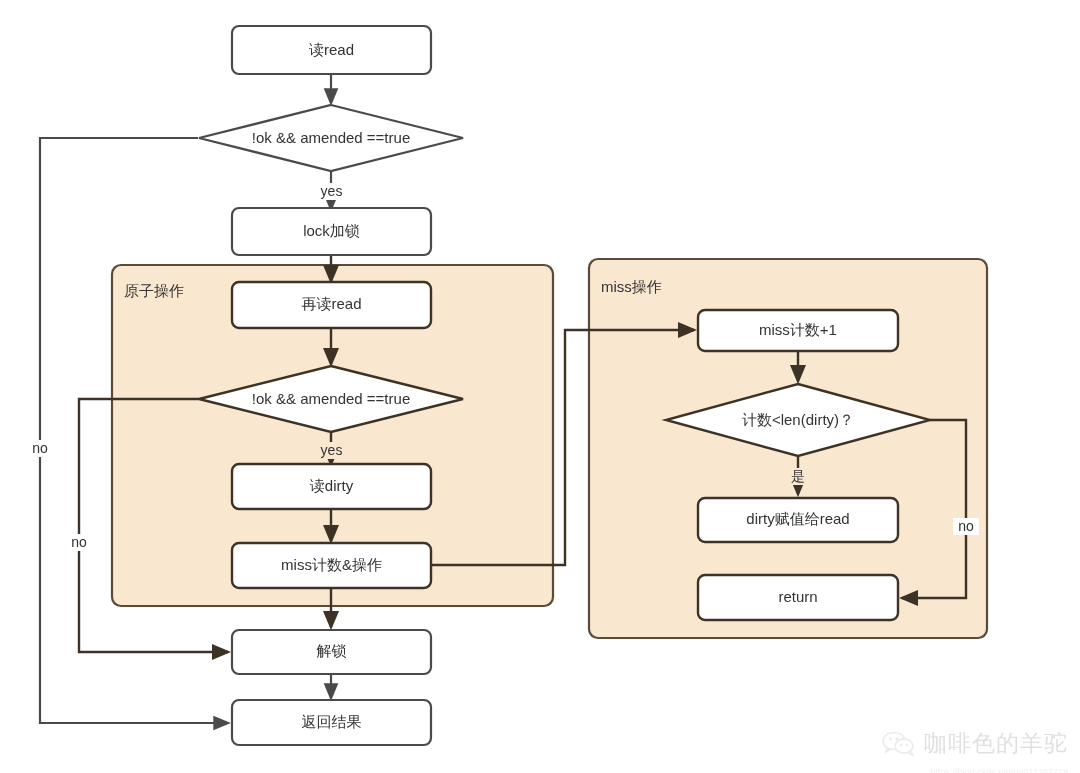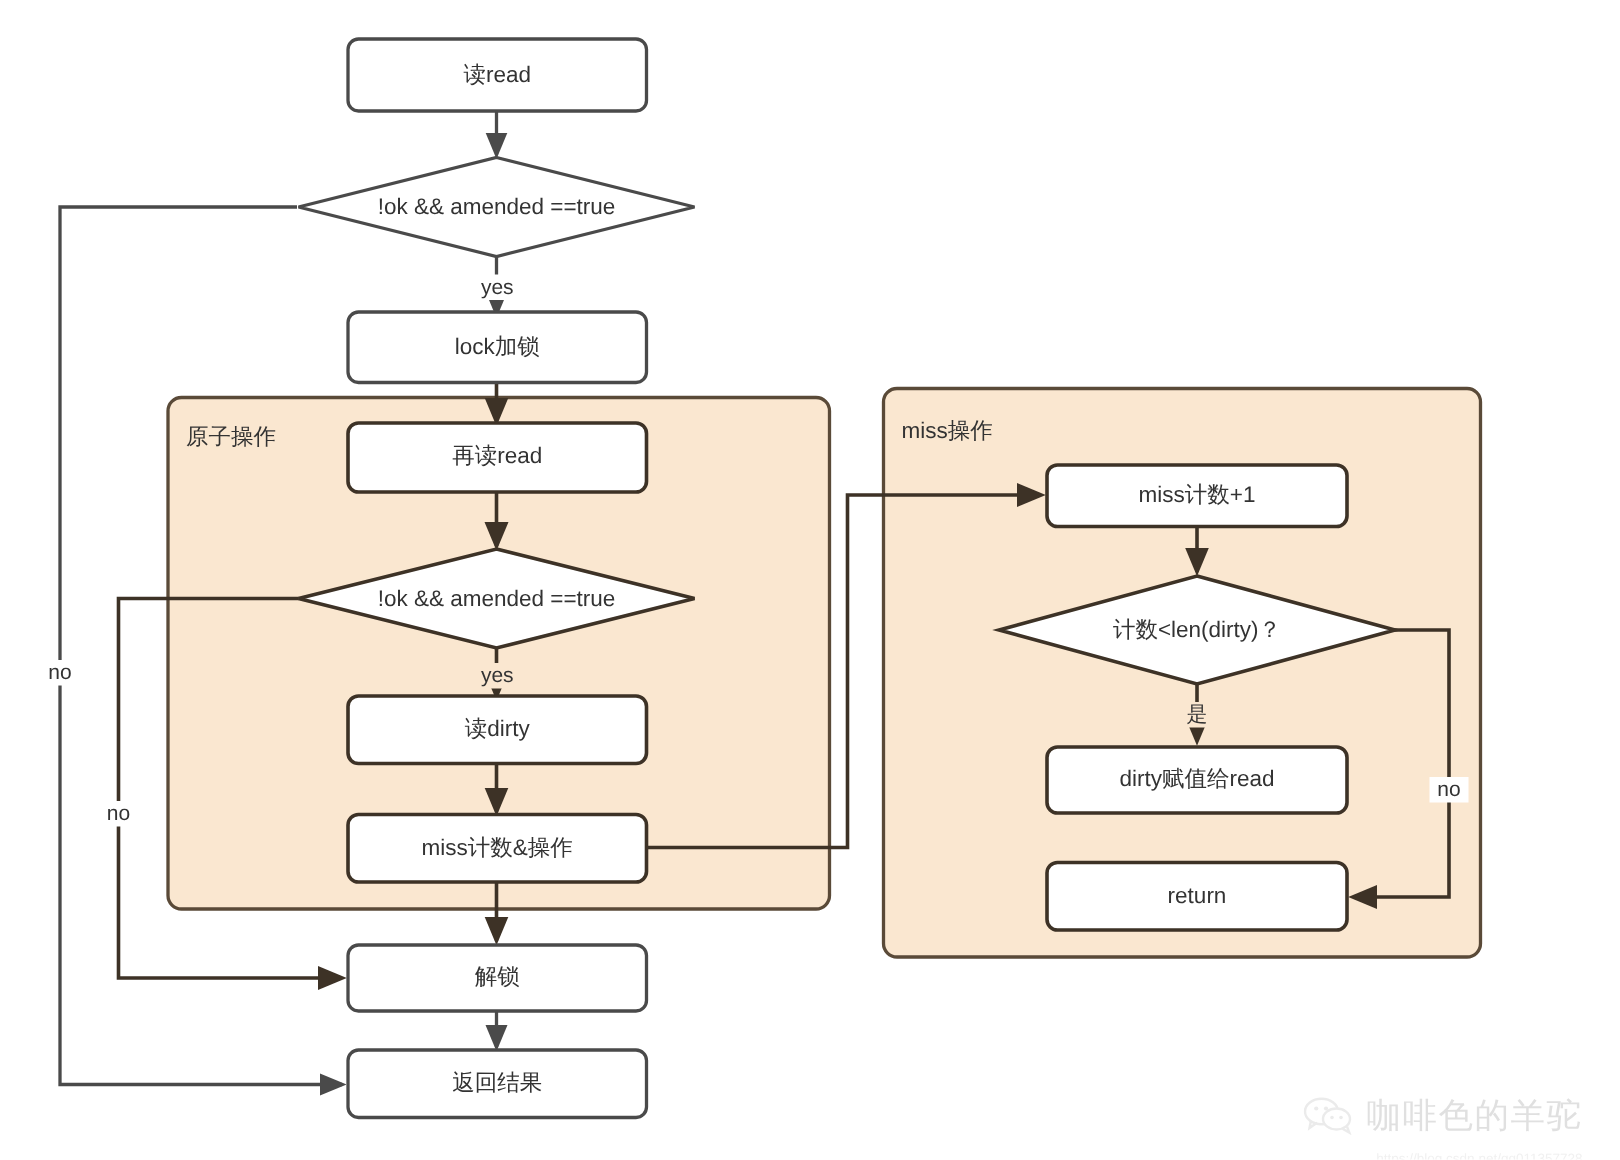--- a/index.html
+++ b/index.html
@@ -83,21 +83,21 @@
     stroke: #4a4a4a;
     stroke-width: 2.2;
   }
   .edge-dark {
     fill: none;
     stroke: #3d3226;
     stroke-width: 2.4;
   }
   #watermark {
     position: absolute;
-    right: 25px;
+    right: 12px;
     bottom: 14px;
     display: flex;
     align-items: center;
     gap: 8px;
     opacity: 0.30;
     pointer-events: none;
   }
   #watermark .wm-text {
     font-family: "DejaVu Sans", sans-serif;
     font-size: 23px;

